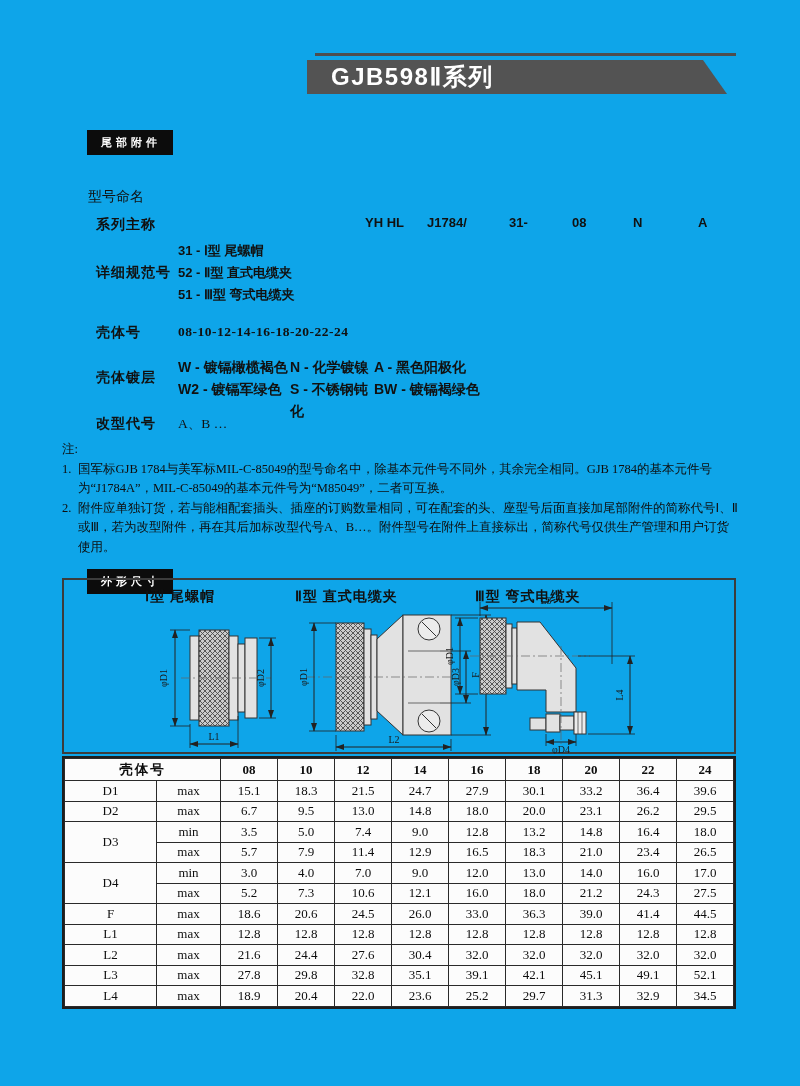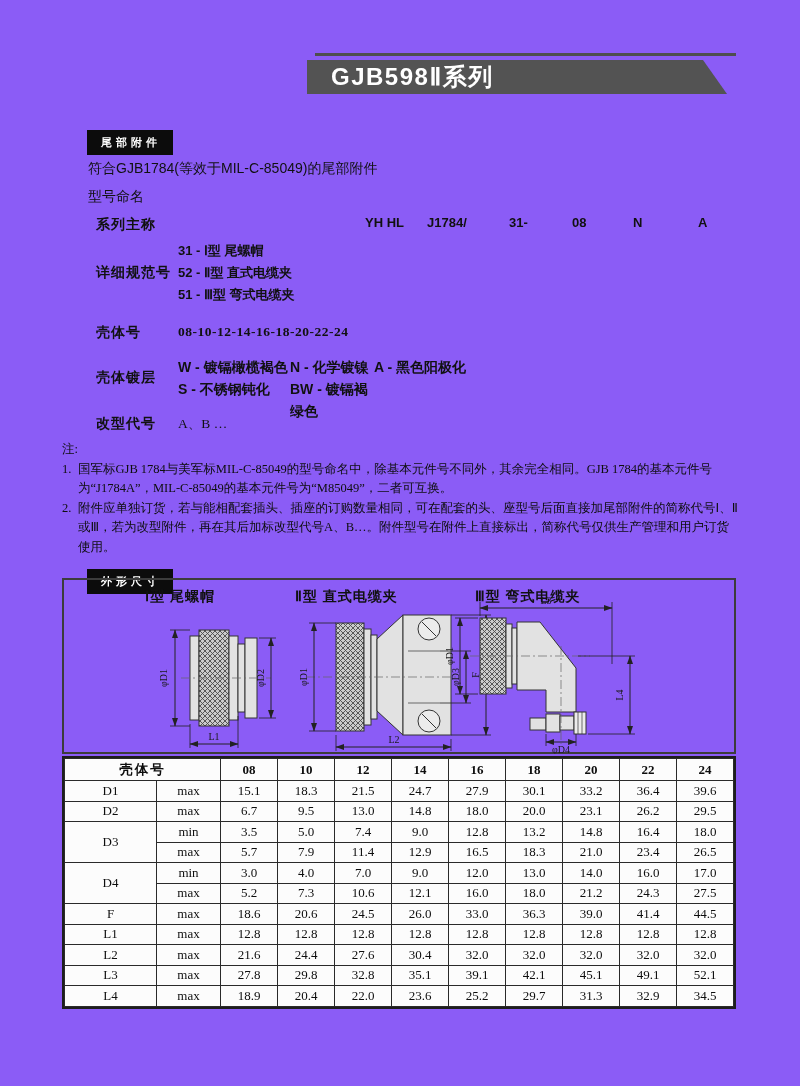--- a/index.html
+++ b/index.html
@@ -1,17 +1,17 @@
 <!DOCTYPE html>
 <html><head>
 <meta charset="utf-8">
 <style>
   html,body{margin:0;padding:0;}
   body{background:#e8e8e8;font-family:"Liberation Sans",sans-serif;}
-  #page{position:relative;width:800px;height:1086px;background:#8b5cf6;margin:0 auto;overflow:hidden;color:#111;}
+  #page{position:relative;width:800px;height:1086px;background:#0ea5e9;margin:0 auto;overflow:hidden;color:#111;}
 
   
   #banner-line{position:absolute;left:315px;top:53px;width:421px;height:3px;background:#4e4e4e;}
   #banner{position:absolute;left:307px;top:60px;width:424px;height:34px;background:#535353;
           clip-path:polygon(0 0,396px 0,420px 100%,0 100%);
           display:flex;align-items:center;padding-left:24px;box-sizing:border-box;}
   #banner .t{color:#fff;font-weight:bold;font-size:24px;letter-spacing:1.5px;font-family:"Liberation Sans",sans-serif;}
 
   
   .sec-label{position:absolute;background:#0c0c0c;color:#fff;font-weight:bold;font-size:11px;
@@ -73,21 +73,20 @@
       </marker>
     </defs>
   </svg>
 
   <div id="banner-line"></div>
   <div id="banner">
     <span class="t">GJB598Ⅱ系列</span>
   </div>
 
   <div id="tail-label" class="sec-label">尾部附件</div>
-  <div id="intro" class="plain">符合GJB1784(等效于MIL-C-85049)的尾部附件</div>
   <div id="naming-title" class="plain">型号命名</div>
 
   <div class="row-label" style="left:96px;top:216px;">系列主称</div>
   <span class="code-part" style="left:365px;">YH HL</span>
   <span class="code-part" style="left:427px;">J1784/</span>
   <span class="code-part" style="left:509px;">31-</span>
   <span class="code-part" style="left:572px;">08</span>
   <span class="code-part" style="left:633px;">N</span>
   <span class="code-part" style="left:698px;">A</span>
 
@@ -99,20 +98,21 @@
   </div>
 
   <div class="row-label" style="left:96px;top:324px;">壳体号</div>
   <div id="shell-value">08-10-12-14-16-18-20-22-24</div>
 
   <div class="row-label" style="left:96px;top:369px;">壳体镀层</div>
   <div id="plating-grid">
     <span>W - 镀镉橄榄褐色</span>
     <span>N - 化学镀镍</span>
     <span>A - 黑色阳极化</span>
+    <span>W2 - 镀镉军绿色</span>
     <span>S - 不锈钢钝化</span>
     <span>BW - 镀镉褐绿色</span>
   </div>
 
   <div class="row-label" style="left:96px;top:415px;">改型代号</div>
   <div id="variant-value">A、B …</div>
 
   <div id="notes">
     <div>注:</div>
     <div class="note">

